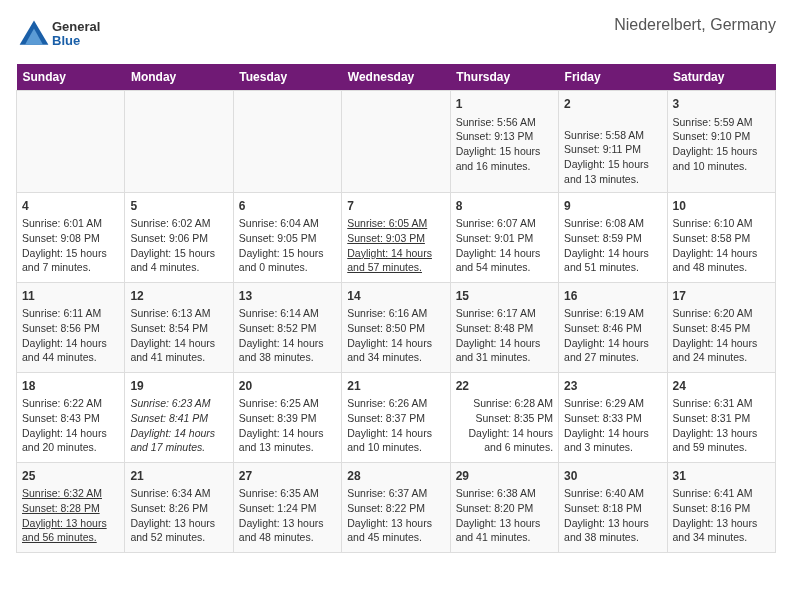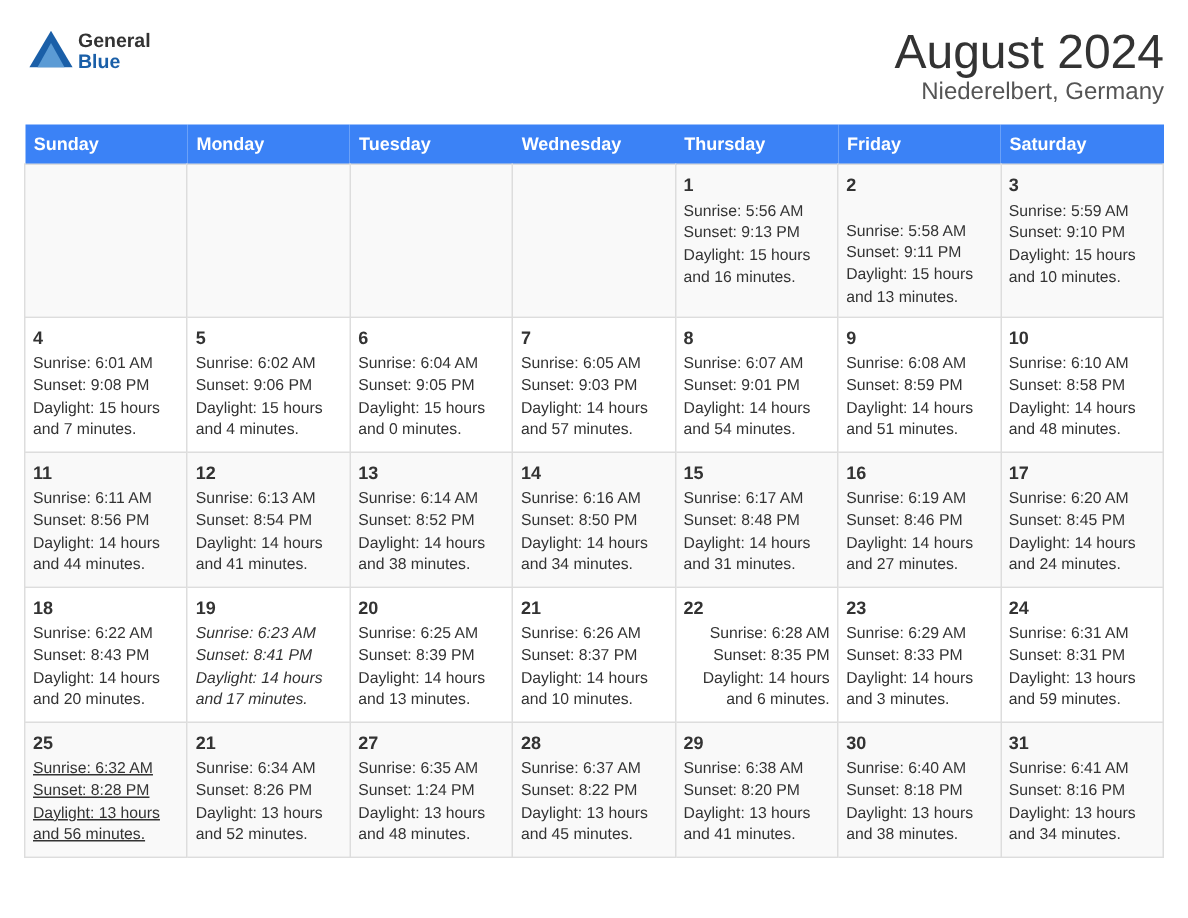--- a/index.html
+++ b/index.html
@@ -46,21 +46,21 @@
       font-size: 16px;
       font-weight: normal;
       color: #555;
     }
     table {
       width: 100%;
       border-collapse: collapse;
       font-size: 11px;
     }
     thead tr th {
-      background-color: #3b82f6;
+      background-color: #701a75;
       color: #fff;
       text-align: left;
       padding: 6px 6px;
       font-size: 12px;
       font-weight: bold;
     }
     tbody tr td {
       vertical-align: top;
       padding: 5px 5px;
       border: 1px solid #ddd;
@@ -98,21 +98,20 @@
     <svg class="logo-icon" viewBox="0 0 40 40" xmlns="http://www.w3.org/2000/svg">
       <polygon points="20,5 36,32 4,32" fill="#1a5fa8"></polygon>
       <polygon points="20,14 30,32 10,32" fill="#5b9bd5"></polygon>
     </svg>
     <div class="logo-text">
       <span class="logo-general">General</span>
       <span class="logo-blue">Blue</span>
     </div>
   </div>
   <div class="title-block">
-    <h1>August 2024</h1>
     <h2>Niederelbert, Germany</h2>
   </div>
 </div>
 
 <table>
   <thead>
     <tr>
     <th>Sunday</th>
         <th>Monday</th>
         <th>Tuesday</th>
@@ -161,21 +160,21 @@
 Daylight: 15 hours and 4 minutes.</div>
         </td>
         <td>
           <span class="day-num">6</span>
           <div class="day-info" style="white-space: pre-line;">Sunrise: 6:04 AM
 Sunset: 9:05 PM
 Daylight: 15 hours and 0 minutes.</div>
         </td>
         <td>
           <span class="day-num">7</span>
-          <div class="day-info" style="white-space: pre-line;">Sunrise: 6:05 AM
+          <div class="day-info" style="white-space: pre-line; text-decoration: underline;">Sunrise: 6:05 AM
 Sunset: 9:03 PM
 Daylight: 14 hours and 57 minutes.</div>
         </td>
         <td>
           <span class="day-num">8</span>
           <div class="day-info" style="white-space: pre-line;">Sunrise: 6:07 AM
 Sunset: 9:01 PM
 Daylight: 14 hours and 54 minutes.</div>
         </td>
         <td>

